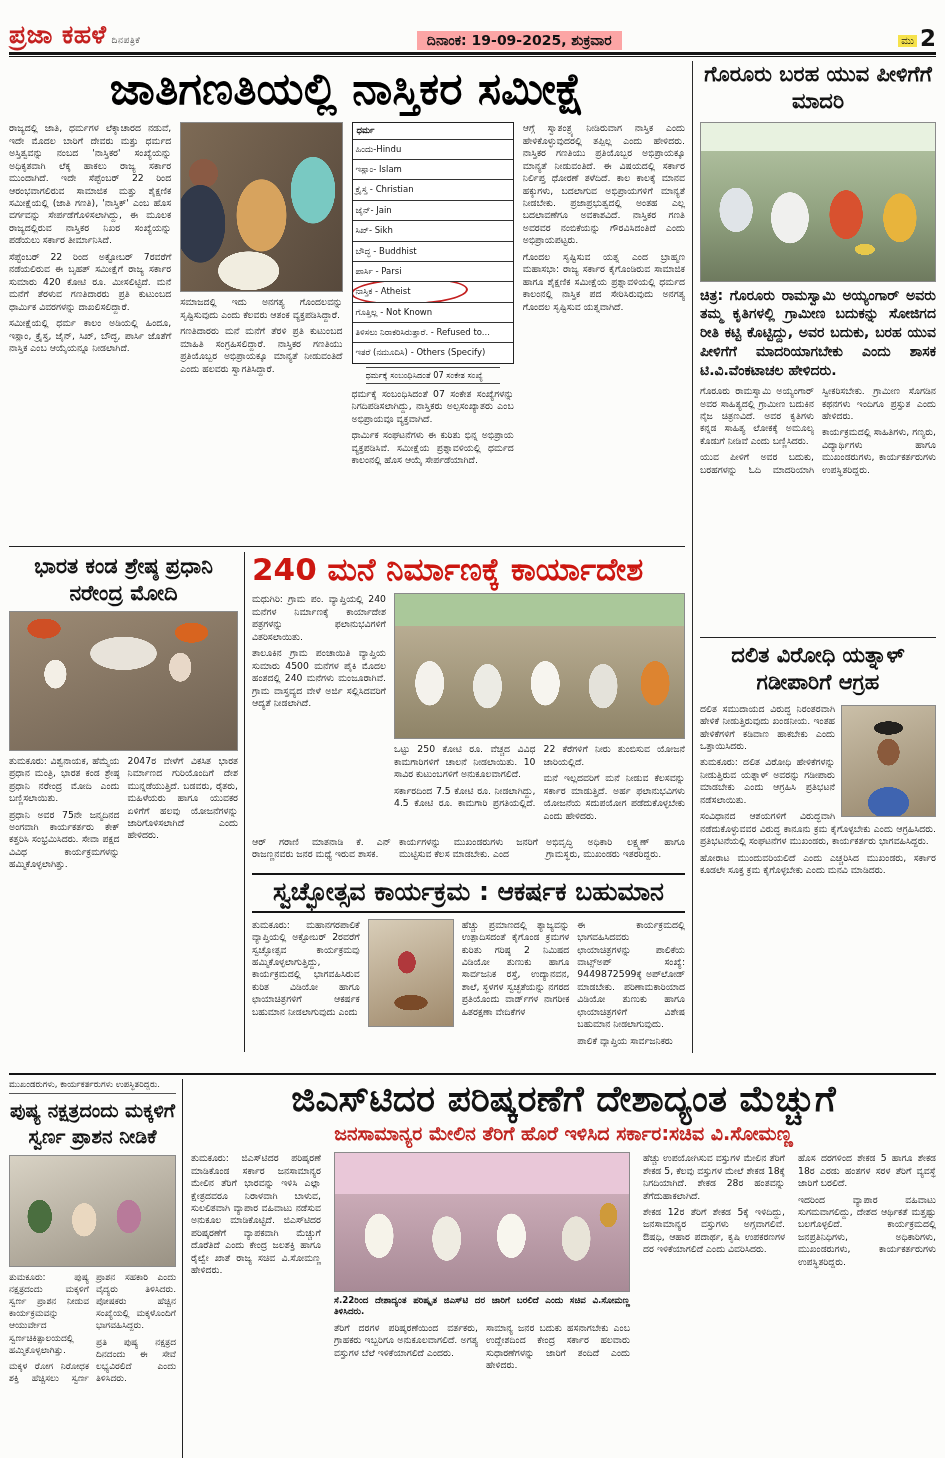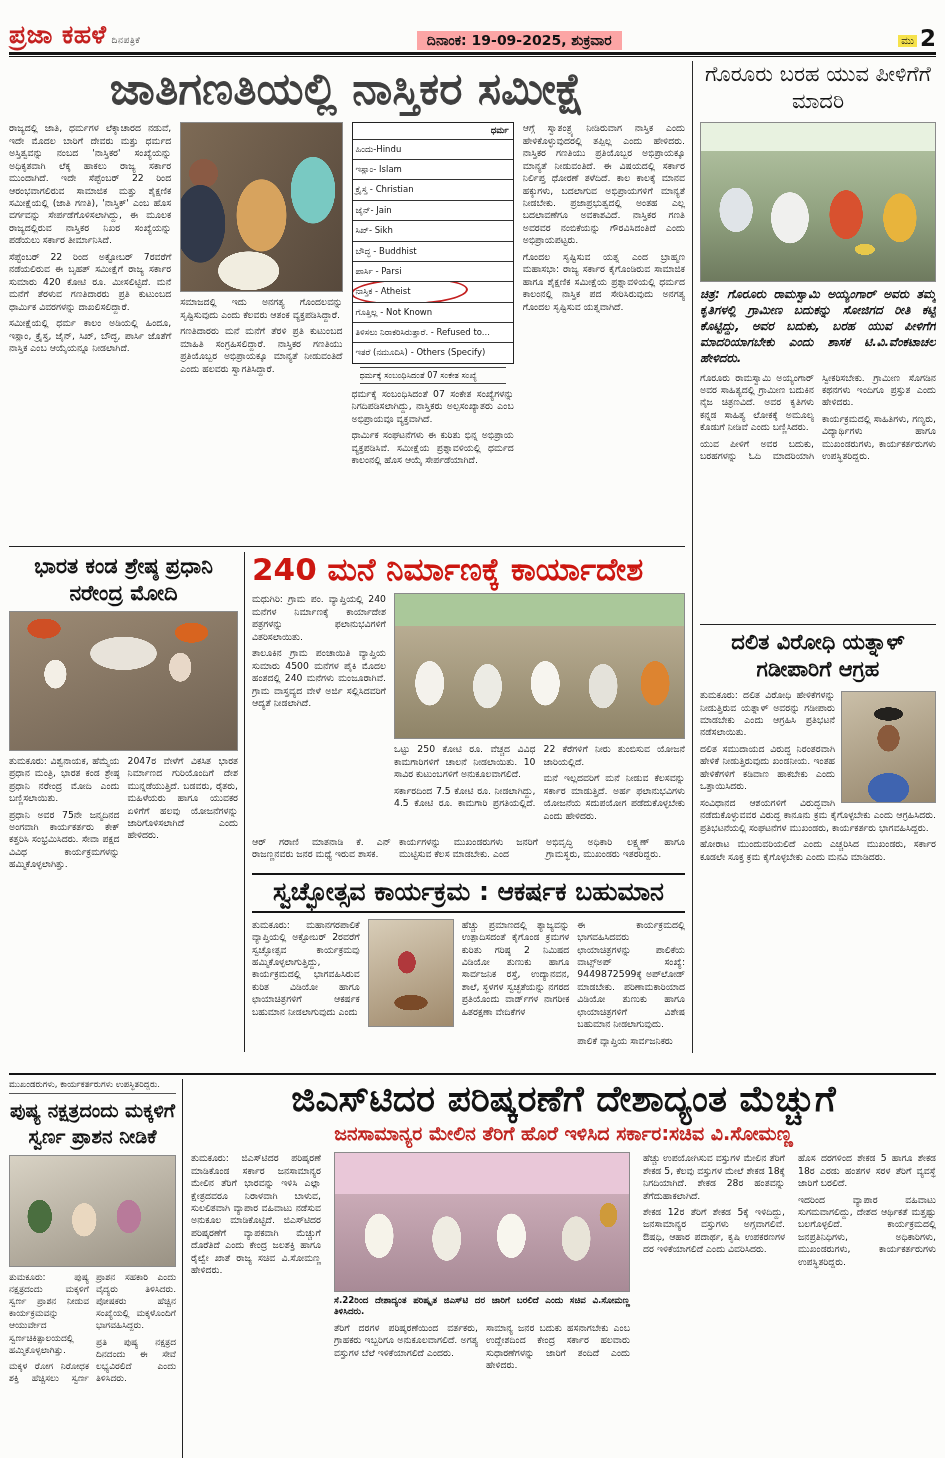--- a/index.html
+++ b/index.html
@@ -17,37 +17,37 @@
   .rule-thin{border-top:1px solid #141414;margin-top:1px;}
   
   .ncol,.coltext{font-size:9.3px;line-height:1.34;text-align:justify;}
   .news-p{margin:0 0 4px;}
   .photo{width:100%;border:1px solid #8a8a8a;box-sizing:border-box;}
   
   .top-wrap{display:flex;height:992px;overflow:hidden;margin-top:4px;}
   .left-main{width:676px;flex:none;}
   .rail{flex:1;border-left:1px solid #2a2a2a;margin-left:7px;padding-left:7px;box-sizing:border-box;}
   
-  .census-headline{color:#404040;font-size:44px;font-weight:bold;text-align:center;line-height:1.12;margin:3px 0 9px;}
+  .census-headline{color:#000000;font-size:44px;font-weight:bold;text-align:center;line-height:1.12;margin:3px 0 9px;}
   .census-body{display:flex;gap:9px;height:418px;overflow:hidden;}
   .census-body .ncol{flex:1;min-width:0;}
   .ph-census{height:170px;margin-bottom:4px;background:
     radial-gradient(40px 60px at 82% 40%,#79c9c2 0 55%,transparent 56%),
     radial-gradient(45px 65px at 50% 55%,#d7a35e 0 55%,transparent 56%),
     radial-gradient(55px 35px at 42% 88%,#f1ede0 0 55%,transparent 56%),
     radial-gradient(45px 70px at 12% 60%,#31394a 0 55%,transparent 56%),
     radial-gradient(26px 26px at 14% 30%,#8a5a44 0 55%,transparent 56%),
     linear-gradient(120deg,#7d6a55,#57493c);}
   .rel-table{border:1px solid #222;font-size:8.5px;background:#fff;margin-bottom:3px;}
-  .rel-table .thead{text-align:right;font-weight:bold;padding:2px 4px;}
+  .rel-table .thead{text-align:left;font-weight:bold;padding:2px 4px;}
   .trow{border-top:1px solid #333;padding:4px 3px;white-space:nowrap;overflow:hidden;position:relative;}
   .trow.circled::after{content:"";position:absolute;left:-2px;right:28%;top:-4px;bottom:-4px;
     border:2px solid #c42020;border-radius:50%;transform:rotate(-2deg);}
   .tnote{font-size:8.2px;border-top:1px solid #444;border-bottom:1px solid #444;
-    padding:2px 0;margin:2px 8px 4px;white-space:nowrap;overflow:hidden;}
+    padding:2px 0;margin:2px 14px 4px;white-space:nowrap;overflow:hidden;}
   
   .mid-row{display:flex;border-top:1px solid #222;margin-top:6px;padding-top:5px;height:500px;overflow:hidden;}
   .modi-art{width:236px;flex:none;border-right:1px solid #222;padding-right:6px;box-sizing:border-box;}
   .modi-headline{font-size:21px;font-weight:bold;text-align:center;line-height:1.25;margin:1px 0 5px;}
   .ph-modi{height:140px;margin-bottom:4px;background:
     radial-gradient(60px 30px at 50% 30%,#e8e3da 0 55%,transparent 56%),
     radial-gradient(20px 26px at 20% 45%,#f3efe6 0 55%,transparent 56%),
     radial-gradient(20px 26px at 75% 40%,#e8d8c8 0 55%,transparent 56%),
     radial-gradient(30px 18px at 80% 15%,#d8641f 0 55%,transparent 56%),
     radial-gradient(30px 18px at 15% 12%,#cf4f25 0 55%,transparent 56%),
@@ -72,30 +72,30 @@
   .swachh{border-top:2px solid #141414;margin-top:5px;padding-top:1px;}
   .swachh-headline{border-bottom:2px solid #141414;font-size:25px;font-weight:bold;text-align:center;
     padding:3px 0 5px;margin-bottom:6px;line-height:1.05;}
   .swachh-body{display:flex;gap:8px;height:128px;overflow:hidden;}
   .sw-col{flex:1;min-width:0;}
   .ph-swachh{width:86px;height:108px;flex:none;background:
     radial-gradient(16px 20px at 45% 40%,#b0383c 0 55%,transparent 56%),
     radial-gradient(30px 14px at 50% 78%,#7a4a28 0 55%,transparent 56%),
     linear-gradient(160deg,#d8cdb8,#a08a6c);}
   
-  .goruru-headline{font-size:21px;font-weight:normal;text-align:center;line-height:1.3;margin:0 0 6px;}
+  .goruru-headline{font-size:21px;font-weight:bold;text-align:center;line-height:1.3;margin:0 0 6px;}
   .ph-goruru{height:160px;margin-bottom:4px;background:
     linear-gradient(180deg,#e8f2e0 0 18%,rgba(0,0,0,0) 18%),
     radial-gradient(30px 40px at 15% 55%,#e0e4e8 0 55%,transparent 56%),
     radial-gradient(34px 46px at 38% 60%,#f0f0ee 0 55%,transparent 56%),
     radial-gradient(30px 44px at 62% 58%,#d8512f 0 55%,transparent 56%),
     radial-gradient(30px 44px at 85% 60%,#e8b43c 0 55%,transparent 56%),
     radial-gradient(18px 10px at 70% 80%,#e8c84a 0 55%,transparent 56%),
     linear-gradient(180deg,#b9c9a8,#8fa07e 60%,#6e7a5e);}
-  .goruru-caption{font-size:12px;font-weight:bold;text-align:justify;margin:3px 0 5px;line-height:1.35;font-style:italic;}
+  .goruru-caption{font-size:14px;font-weight:bold;text-align:justify;margin:3px 0 5px;line-height:1.35;}
   .goruru-body{column-count:2;column-gap:8px;height:246px;overflow:hidden;}
   .dalit{border-top:1px solid #222;margin-top:6px;padding-top:4px;}
   .dalit-headline{font-size:21px;font-weight:bold;text-align:center;line-height:1.3;margin:0 0 6px;}
   .ph-dalit{float:right;width:95px;height:112px;margin:2px 0 4px 6px;background:
     radial-gradient(34px 26px at 50% 88%,#3f64b0 0 60%,transparent 61%),
     radial-gradient(20px 24px at 50% 42%,#8a5a3c 0 55%,transparent 56%),
     radial-gradient(26px 12px at 50% 20%,#23211e 0 55%,transparent 56%),
     linear-gradient(160deg,#cabfa8,#97876d);}
   .dalit-body{height:392px;overflow:hidden;}
   
@@ -257,22 +257,22 @@
             <p class="news-p">ಗೊರೂರು ರಾಮಸ್ವಾಮಿ ಅಯ್ಯಂಗಾರ್ ಅವರ ಸಾಹಿತ್ಯದಲ್ಲಿ ಗ್ರಾಮೀಣ ಬದುಕಿನ ನೈಜ ಚಿತ್ರಣವಿದೆ. ಅವರ ಕೃತಿಗಳು ಕನ್ನಡ ಸಾಹಿತ್ಯ ಲೋಕಕ್ಕೆ ಅಮೂಲ್ಯ ಕೊಡುಗೆ ನೀಡಿವೆ ಎಂದು ಬಣ್ಣಿಸಿದರು.</p>
             <p class="news-p">ಯುವ ಪೀಳಿಗೆ ಅವರ ಬದುಕು, ಬರಹಗಳನ್ನು ಓದಿ ಮಾದರಿಯಾಗಿ ಸ್ವೀಕರಿಸಬೇಕು. ಗ್ರಾಮೀಣ ಸೊಗಡಿನ ಕಥನಗಳು ಇಂದಿಗೂ ಪ್ರಸ್ತುತ ಎಂದು ಹೇಳಿದರು.</p>
             <p class="news-p">ಕಾರ್ಯಕ್ರಮದಲ್ಲಿ ಸಾಹಿತಿಗಳು, ಗಣ್ಯರು, ವಿದ್ಯಾರ್ಥಿಗಳು ಹಾಗೂ ಮುಖಂಡರುಗಳು, ಕಾರ್ಯಕರ್ತರುಗಳು ಉಪಸ್ಥಿತರಿದ್ದರು.</p>
           </div>
       </div>
       <div class="dalit">
         <div class="dalit-headline">ದಲಿತ ವಿರೋಧಿ ಯತ್ನಾಳ್ ಗಡೀಪಾರಿಗೆ ಆಗ್ರಹ</div>
         <div class="dalit-body ncol">
           <div class="photo ph-dalit"></div>
           <div>
+              <p class="news-p">ದಲಿತ ಸಮುದಾಯದ ವಿರುದ್ಧ ನಿರಂತರವಾಗಿ ಹೇಳಿಕೆ ನೀಡುತ್ತಿರುವುದು ಖಂಡನೀಯ. ಇಂತಹ ಹೇಳಿಕೆಗಳಿಗೆ ಕಡಿವಾಣ ಹಾಕಬೇಕು ಎಂದು ಒತ್ತಾಯಿಸಿದರು.</p>
               <p class="news-p">ತುಮಕೂರು: ದಲಿತ ವಿರೋಧಿ ಹೇಳಿಕೆಗಳನ್ನು ನೀಡುತ್ತಿರುವ ಯತ್ನಾಳ್ ಅವರನ್ನು ಗಡೀಪಾರು ಮಾಡಬೇಕು ಎಂದು ಆಗ್ರಹಿಸಿ ಪ್ರತಿಭಟನೆ ನಡೆಸಲಾಯಿತು.</p>
-              <p class="news-p">ದಲಿತ ಸಮುದಾಯದ ವಿರುದ್ಧ ನಿರಂತರವಾಗಿ ಹೇಳಿಕೆ ನೀಡುತ್ತಿರುವುದು ಖಂಡನೀಯ. ಇಂತಹ ಹೇಳಿಕೆಗಳಿಗೆ ಕಡಿವಾಣ ಹಾಕಬೇಕು ಎಂದು ಒತ್ತಾಯಿಸಿದರು.</p>
               <p class="news-p">ಸಂವಿಧಾನದ ಆಶಯಗಳಿಗೆ ವಿರುದ್ಧವಾಗಿ ನಡೆದುಕೊಳ್ಳುವವರ ವಿರುದ್ಧ ಕಾನೂನು ಕ್ರಮ ಕೈಗೊಳ್ಳಬೇಕು ಎಂದು ಆಗ್ರಹಿಸಿದರು. ಪ್ರತಿಭಟನೆಯಲ್ಲಿ ಸಂಘಟನೆಗಳ ಮುಖಂಡರು, ಕಾರ್ಯಕರ್ತರು ಭಾಗವಹಿಸಿದ್ದರು.</p>
               <p class="news-p">ಹೋರಾಟ ಮುಂದುವರಿಯಲಿದೆ ಎಂದು ಎಚ್ಚರಿಸಿದ ಮುಖಂಡರು, ಸರ್ಕಾರ ಕೂಡಲೇ ಸೂಕ್ತ ಕ್ರಮ ಕೈಗೊಳ್ಳಬೇಕು ಎಂದು ಮನವಿ ಮಾಡಿದರು.</p>
             </div>
         </div>
       </div>
     </div>
   </div>
 
   <div class="bottom-wrap">
     <div class="pushya">

